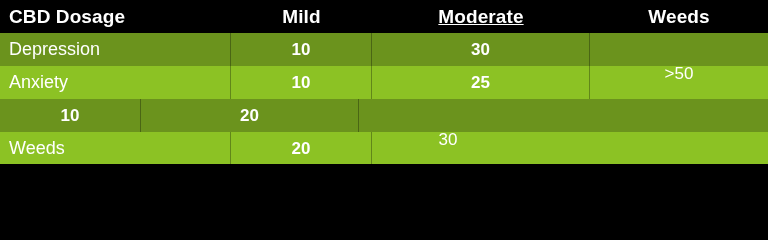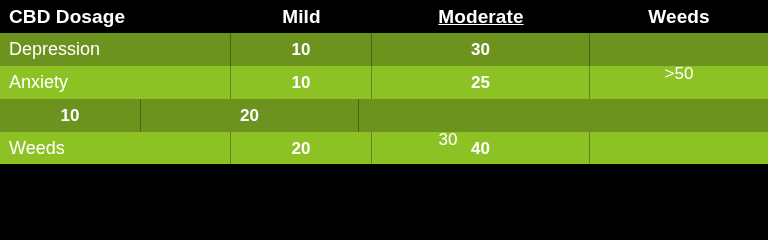--- a/index.html
+++ b/index.html
@@ -120,17 +120,16 @@
 
     <div class="row dark">
       <div class="td c1">10</div>
       <div class="td c2">20</div>
       <div class="td c3">30</div>
     </div>
 
     <div class="row light">
       <div class="td c0">Weeds</div>
       <div class="td c1">20</div>
-      <div class="td c2">40</div>
     </div>
 
   </div>
 </div>
 
 </body></html>

